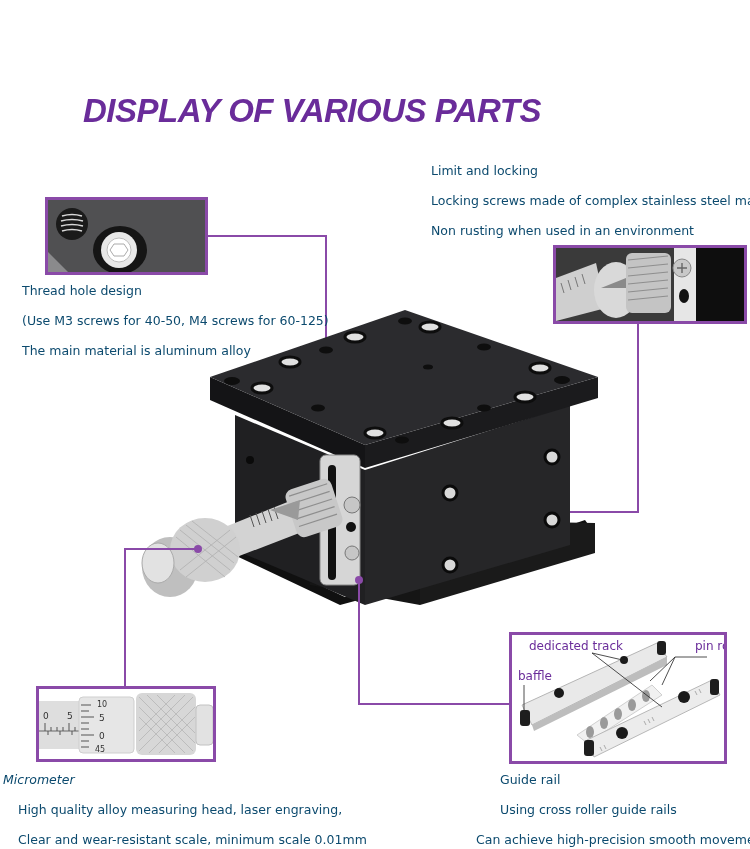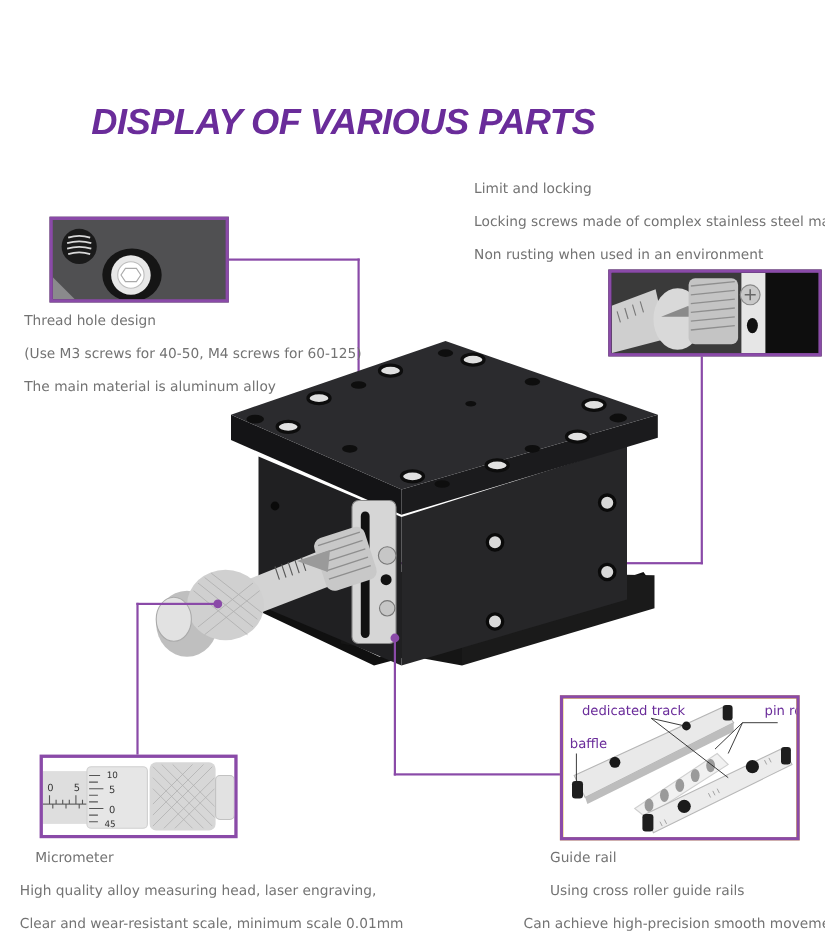--- a/index.html
+++ b/index.html
@@ -4,21 +4,21 @@
 <style>
   * { box-sizing: border-box; margin: 0; padding: 0; }
   html, body { width: 750px; height: 849px; background: #ffffff; overflow: hidden; }
   body { position: relative; font-family: "DejaVu Sans", sans-serif; }
   .abs { position: absolute; }
   .title {
     left: 0; width: 624px; top: 92px; text-align: center;
     font-family: "Liberation Sans", sans-serif; font-style: italic; font-weight: bold;
     font-size: 33px; color: #6a2c9a; letter-spacing: -0.5px;
   }
-  .txt { font-size: 12.5px; color: #737373; white-space: nowrap; line-height: 16px; }
+  .txt { font-size: 12.5px; color: #0c4a6e; white-space: nowrap; line-height: 16px; }
   .line { background: #8a4aa8; position: absolute; }
   .dot { position: absolute; width: 8px; height: 8px; border-radius: 50%; background: #8a4aa8; }
   .frame { position: absolute; border: 3px solid #8a4aa8; overflow: hidden; }
   .small-label { font-size: 12px; color: #6a2c9a; font-family: "DejaVu Sans", sans-serif; position: absolute; white-space: nowrap; }
 </style>
 </head>
 <body>
 
 <div class="abs title">DISPLAY OF VARIOUS PARTS</div>
 
@@ -217,29 +217,29 @@
         <line x1="156" y1="18" x2="110" y2="64"></line>
       <line x1="118" y1="6" x2="156" y2="44"></line>
         <line x1="100" y1="28" x2="136" y2="64"></line>
       <line x1="136" y1="6" x2="100" y2="42"></line>
         <line x1="156" y1="28" x2="120" y2="64"></line>
     </g>
     <rect x="157" y="16" width="17" height="40" rx="4" fill="#e2e2e2" stroke="#c2c2c2"></rect>
   </svg>
 </div>
 
-<div class="abs txt" style="left:32px; top:772px;">Micrometer</div>
+<div class="abs txt" style="left:3px; top:772px;font-style:italic;">Micrometer</div>
 <div class="abs txt" style="left:18px; top:802px;">High quality alloy measuring head, laser engraving,</div>
 <div class="abs txt" style="left:18px; top:832px;">Clear and wear-resistant scale, minimum scale 0.01mm</div>
 
 <div class="dot" style="left:355px; top:576px;"></div>
 <div class="line" style="left:358px; top:580px; width:2px; height:125px;"></div>
 <div class="line" style="left:358px; top:703px; width:153px; height:2px;"></div>
 
-<div class="frame" style="left:509px; top:632px; width:218px; height:132px; background:#fde047;">
+<div class="frame" style="left:509px; top:632px; width:218px; height:132px; background:#a3a3a3;">
   <svg width="212" height="126" viewBox="0 0 212 126">
     <rect width="212" height="126" fill="#ffffff"></rect>
 
     <polygon points="10,70 145,8 155,22 20,90" fill="#e9e9e9" stroke="#b5b5b5"></polygon>
     <polygon points="20,90 155,22 155,30 22,96" fill="#bdbdbd"></polygon>
     <circle cx="47" cy="58" r="5" fill="#1a1a1a"></circle>
     <circle cx="112" cy="25" r="4" fill="#1a1a1a"></circle>
     <rect x="8" y="75" width="10" height="16" rx="3" fill="#1e1e1e"></rect>
     <rect x="145" y="6" width="9" height="14" rx="3" fill="#1e1e1e"></rect>
 

